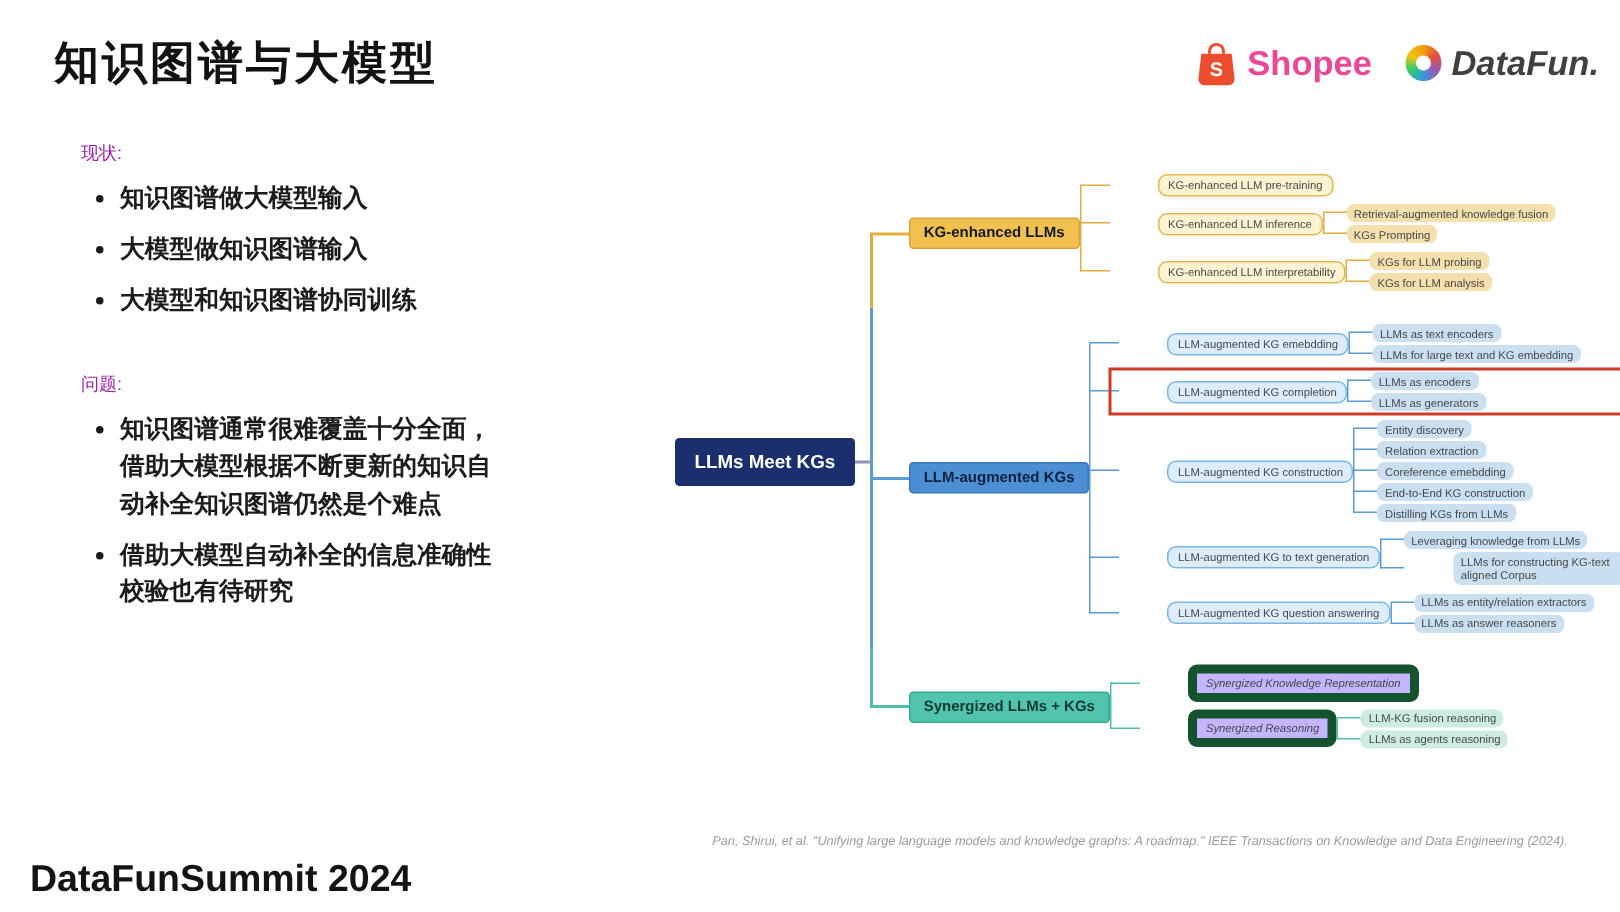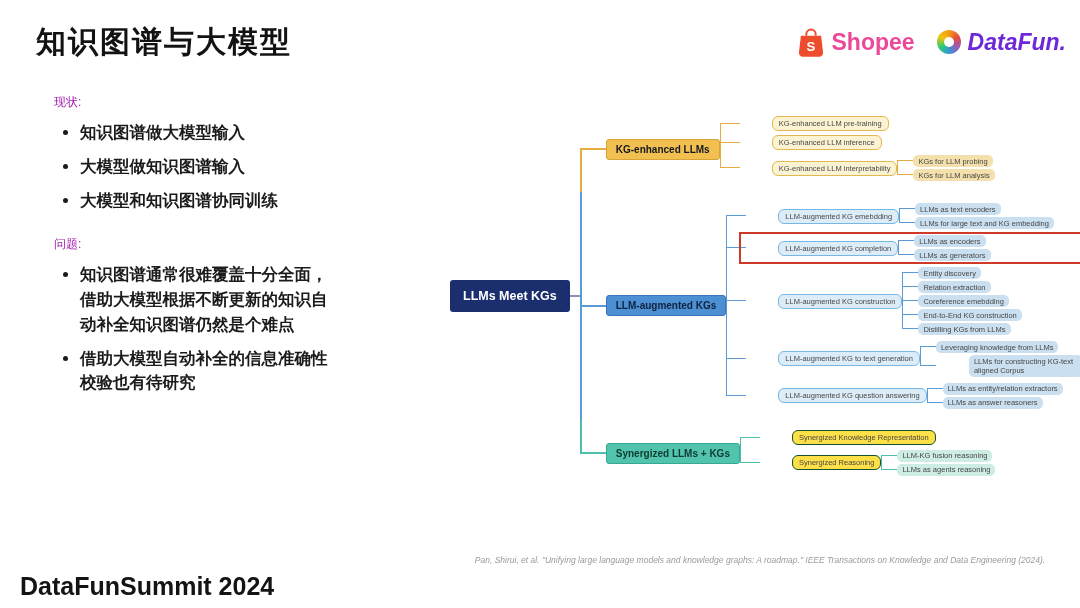--- a/index.html
+++ b/index.html
@@ -5,31 +5,31 @@
   *{box-sizing:border-box;margin:0;padding:0;}
   html,body{width:1080px;height:608px;}
   body{position:relative;background:#fff;overflow:hidden;
        font-family:"Liberation Sans","DejaVu Sans",sans-serif;color:#1b1b1b;}
 
   
   .title{position:absolute;left:36px;top:22px;font-size:30px;font-weight:bold;color:#121212;letter-spacing:2px;}
   .logos{position:absolute;right:14px;top:26px;display:flex;align-items:center;gap:22px;}
   .logo{display:flex;align-items:center;gap:7px;}
   .shopee-text{color:#ec4899;font-size:23px;font-weight:bold;}
-  .datafun-text{color:#6d28d9;font-size:23px;font-weight:bold;font-style:italic;}
+  .datafun-text{color:#404040;font-size:23px;font-weight:bold;font-style:italic;}
   .df-icon{width:24px;height:24px;border-radius:50%;position:relative;
            background:conic-gradient(#F39C12,#E74C3C,#9B59B6,#3498DB,#2ECC71,#F1C40F,#F39C12);}
   .df-icon::after{content:"";position:absolute;inset:7px;background:#fff;border-radius:50%;}
 
   
   .left-panel{position:absolute;left:54px;top:94px;width:390px;}
   .heading{font-size:12px;color:#a21caf;margin-bottom:4px;}
   .left-panel ul{list-style:disc;padding-left:26px;}
   .left-panel li{font-size:16.5px;font-weight:bold;margin:9px 0;line-height:1.5;max-width:258px;}
-  .problem-block{margin-top:24px;}
+  .problem-block{margin-top:36px;}
 
   
   .mindmap{position:absolute;left:450px;top:106px;display:flex;align-items:center;}
   .branches{display:flex;flex-direction:column;margin-left:10px;}
 
   .node{white-space:nowrap;border-radius:4px;}
   .node.root{position:relative;background:#1B2E6E;color:#fff;font-weight:bold;font-size:12.5px;
              padding:9px 13px;border-radius:3px;}
   .node.root::after{content:"";position:absolute;left:100%;top:50%;width:10px;border-top:2px solid #8a93b8;margin-top:-1px;}
 
@@ -48,21 +48,21 @@
   .children{display:flex;flex-direction:column;}
   .child-group{display:flex;align-items:center;position:relative;padding:2px 0 2px 20px;}
   .child-group::before{content:"";position:absolute;left:0;top:0;bottom:0;border-left:1.5px solid var(--c);}
   .child-group:first-child::before{top:50%;}
   .child-group:last-child::before{bottom:50%;}
   .child-group::after{content:"";position:absolute;left:0;top:50%;margin-top:-0.75px;width:20px;border-top:1.5px solid var(--c);}
 
   .node.sub{font-size:7.5px;padding:2px 6px;border-radius:6px;color:#474747;margin-left:32px;}
   .b-orange .node.sub{background:#FCF3D2;border:1px solid #E2B94F;}
   .b-blue   .node.sub{background:#DCEDF9;border:1px solid #79B7E3;}
-  .b-teal   .node.sub{background:#fde047;border:1px solid #14532d;}
+  .b-teal   .node.sub{background:#c4b5fd;border:6px solid #14532d;font-style:italic;}
 
   .leaves{display:flex;flex-direction:column;}
   .leaf-item{position:relative;display:flex;align-items:center;padding:1px 0 1px 16px;}
   .leaf-item::before{content:"";position:absolute;left:0;top:0;bottom:0;border-left:1.5px solid var(--c);}
   .leaf-item:first-child::before{top:50%;}
   .leaf-item:last-child::before{bottom:50%;}
   .leaf-item::after{content:"";position:absolute;left:0;top:50%;margin-top:-0.75px;width:16px;border-top:1.5px solid var(--c);}
 
   .node.leaf{font-size:7.5px;padding:1.5px 5px;border-radius:5px;color:#474747;}
   .b-orange .node.leaf{background:#F3E0AC;}
@@ -119,20 +119,28 @@
   <div class="branches">
 
     <div class="branch-group b-orange">
       <div class="node branch">KG-enhanced LLMs</div>
       <div class="children">
         <div class="child-group">
           <div class="node sub">KG-enhanced LLM pre-training</div>
         </div>
         <div class="child-group">
           <div class="node sub">KG-enhanced LLM inference</div>
+          <div class="leaves">
+            <div class="leaf-item">
+                <div class="node leaf">Retrieval-augmented knowledge fusion</div>
+              </div>
+            <div class="leaf-item">
+                <div class="node leaf">KGs Prompting</div>
+              </div>
+          </div>
         </div>
         <div class="child-group">
           <div class="node sub">KG-enhanced LLM interpretability</div>
           <div class="leaves">
             <div class="leaf-item">
                 <div class="node leaf">KGs for LLM probing</div>
               </div>
             <div class="leaf-item">
                 <div class="node leaf">KGs for LLM analysis</div>
               </div>

